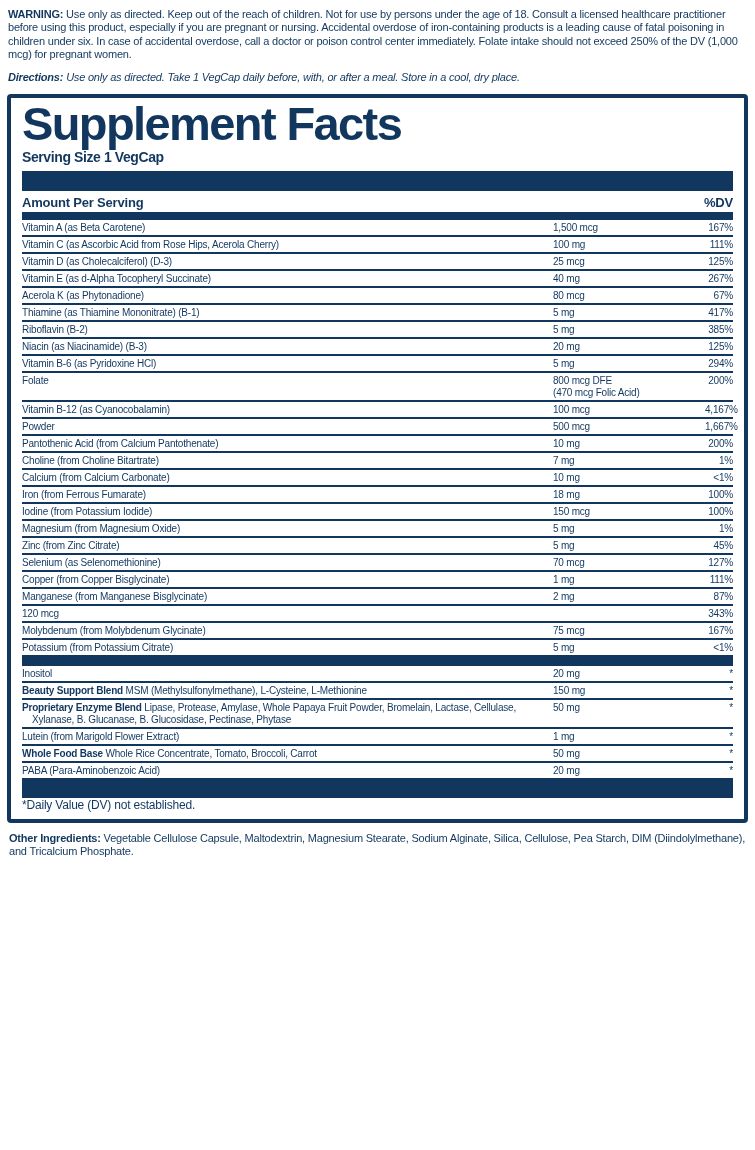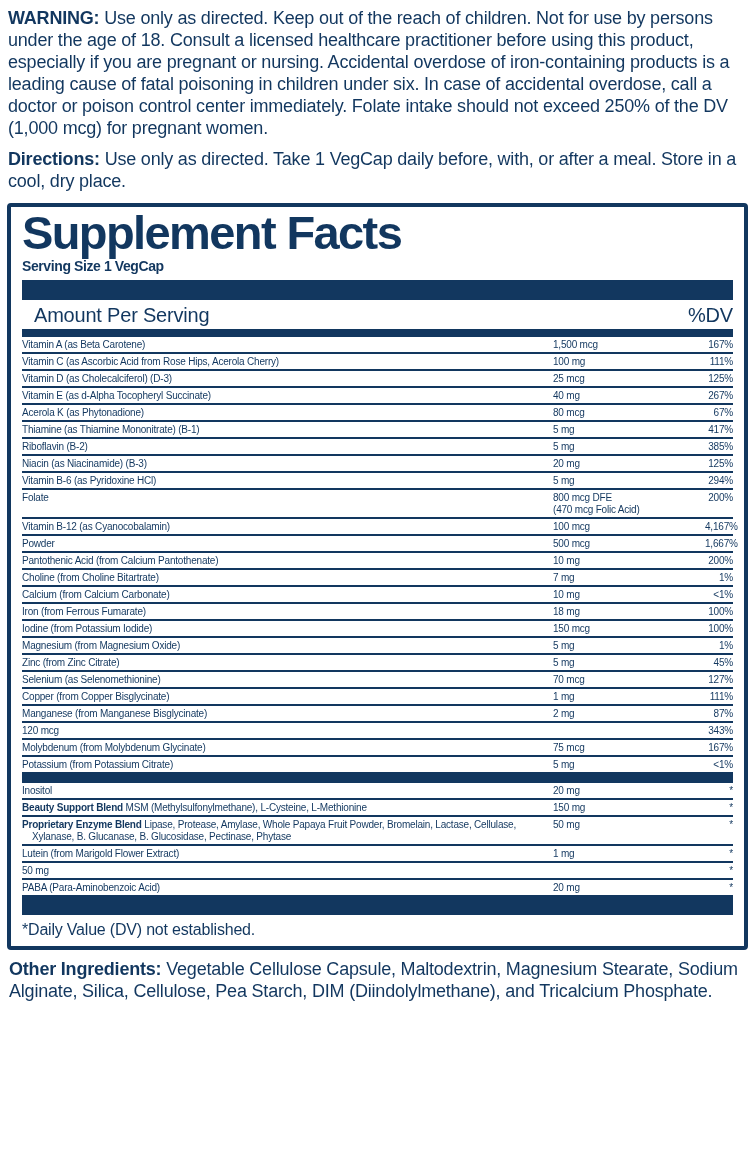--- a/index.html
+++ b/index.html
@@ -8,22 +8,22 @@
   body {
     width: 755px; height: 1150px; overflow: hidden;
     background: var(--bg);
     color: var(--navy);
     font-family: "Liberation Sans", sans-serif;
     letter-spacing: -0.2px;
   }
   .page { padding: 5px 7px 0 7px; }
 
   
-  .para { font-size: 18px; line-height: 1.22; margin: 3px 1px 0 1px; }
-  .para + .para { margin-top: 9px; }
+  .para { font-size: 11px; line-height: 1.22; margin: 3px 1px 0 1px; }
+  .para + .para { margin-top: 9px; font-style: italic; }
   .para b { letter-spacing: -0.2px; }
 
   
   .panel {
     margin-top: 10px;
     border: 4px solid var(--navy);
     border-radius: 4px;
     padding: 2px 11px 6px 11px;
     background: var(--bg);
   }
@@ -36,35 +36,35 @@
     margin: 1px 0 6px 0;
   }
   .bar { background: var(--navy); width: 100%; }
   .bar-serving { height: 20px; }
   .bar-header  { height: 8px; }
   .bar-mid     { height: 11px; }
   .bar-bottom  { height: 20px; }
 
   .header-row {
     display: flex; justify-content: space-between; align-items: flex-end;
-    font-size: 20px; font-weight: normal; padding: 4px 0 2px 0; margin-left: 12px;
+    font-size: 13px; font-weight: bold; padding: 4px 0 2px 0;
   }
 
   .rows .row {
     display: flex; align-items: flex-start;
     font-size: 10px; line-height: 1.2;
     padding: 2px 0 1px 0;
     border-top: 2px solid var(--navy);
   }
   .rows .row:first-child { border-top: none; }
   .row .name   { flex: 0 0 531px; padding-left: 10px; text-indent: -10px; }
   .row .amount { flex: 0 0 152px; white-space: pre-line; }
   .row .dv     { flex: 1 1 auto; text-align: right; }
 
-  .footnote { font-size: 16px; padding: 6px 0 1px 0; }
+  .footnote { font-size: 12px; padding: 0 0 1px 0; }
 
   .footer { margin: 9px 1px 0 1px; }
 
   sup { font-size: 58%; vertical-align: super; line-height: 0; letter-spacing: 0; }
 </style>
 </head>
 <body>
 
 <div class="page">
 
@@ -230,20 +230,21 @@
           <div class="name"><b>Proprietary Enzyme Blend</b> Lipase, Protease, Amylase, Whole Papaya Fruit Powder, Bromelain, Lactase, Cellulase, Xylanase, B. Glucanase, B. Glucosidase, Pectinase, Phytase</div>
           <div class="amount">50 mg</div>
           <div class="dv">*</div>
         </div>
         <div class="row">
           <div class="name">Lutein (from Marigold Flower Extract)</div>
           <div class="amount">1 mg</div>
           <div class="dv">*</div>
         </div>
         <div class="row">
+          <div class="name"><b>Whole Food Base</b> Whole Rice Concentrate, Tomato, Broccoli, Carrot</div>
           <div class="amount">50 mg</div>
           <div class="dv">*</div>
         </div>
         <div class="row">
           <div class="name">PABA (Para-Aminobenzoic Acid)</div>
           <div class="amount">20 mg</div>
           <div class="dv">*</div>
         </div>
       </div>
 

